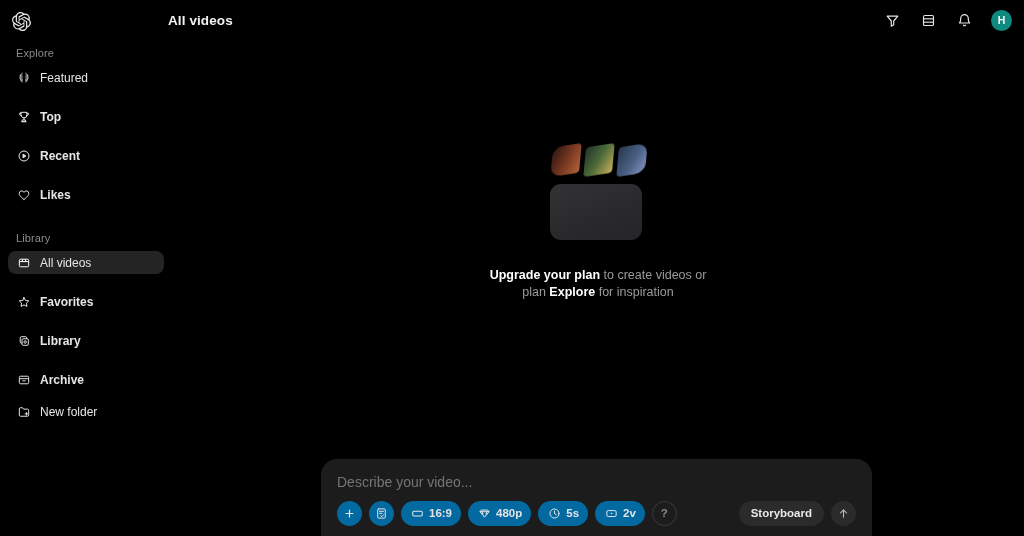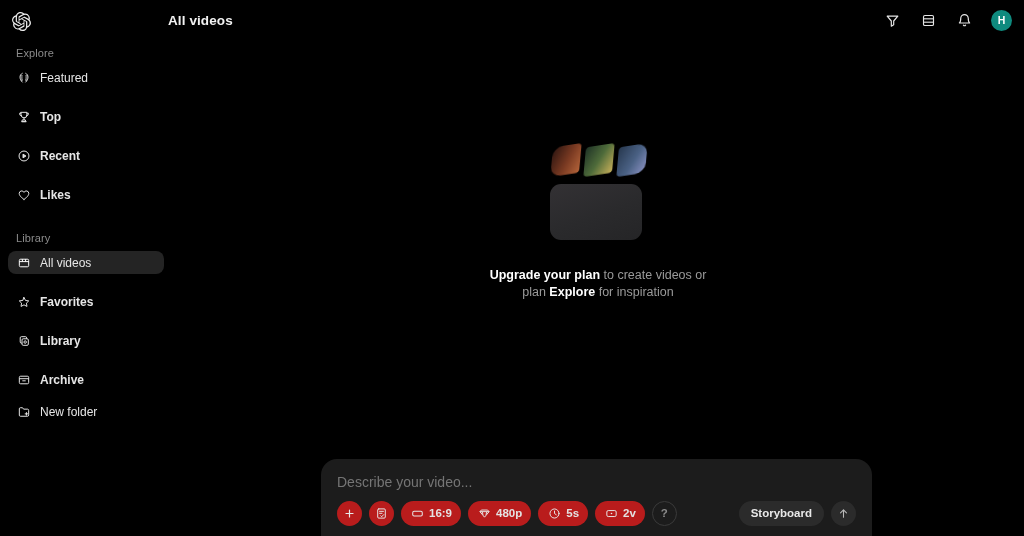--- a/index.html
+++ b/index.html
@@ -248,21 +248,21 @@
     width: 519px;
     height: 26px;
     display: flex;
     align-items: center;
     gap: 7px;
   }
 
   .chip {
     height: 25px;
     border-radius: 13px;
-    background: #b91c1c;
+    background: #0369a1;
     display: flex;
     align-items: center;
     justify-content: center;
     gap: 5px;
     padding: 0 9px;
     font-size: 11.5px;
     font-weight: bold;
     color: #e3e3e3;
     cursor: pointer;
     white-space: nowrap;

